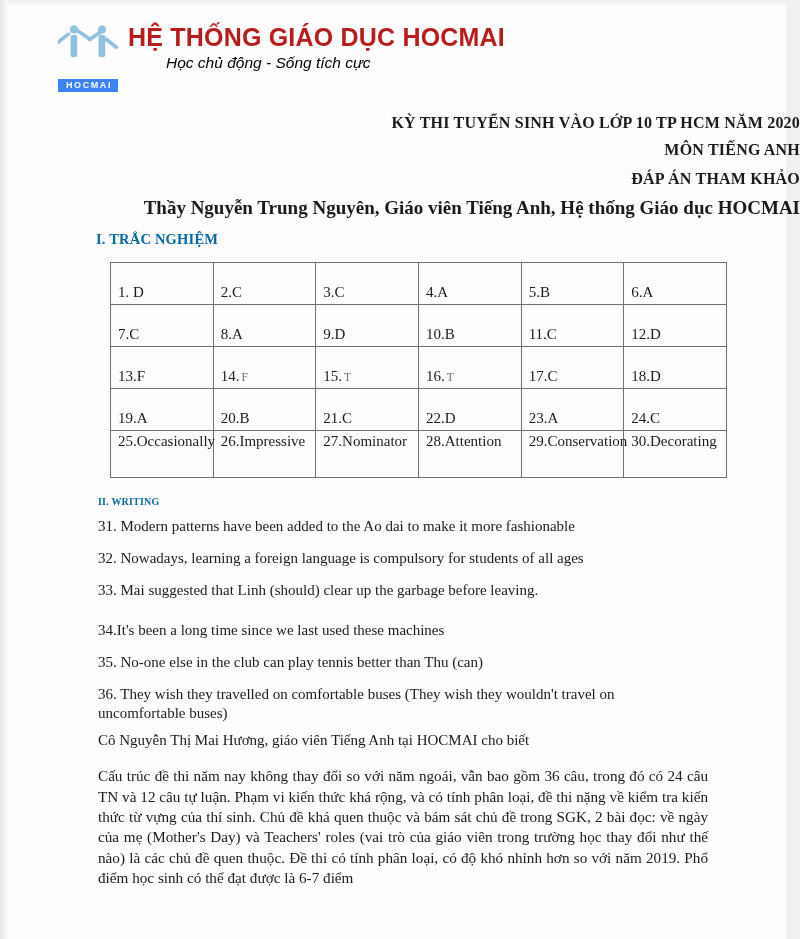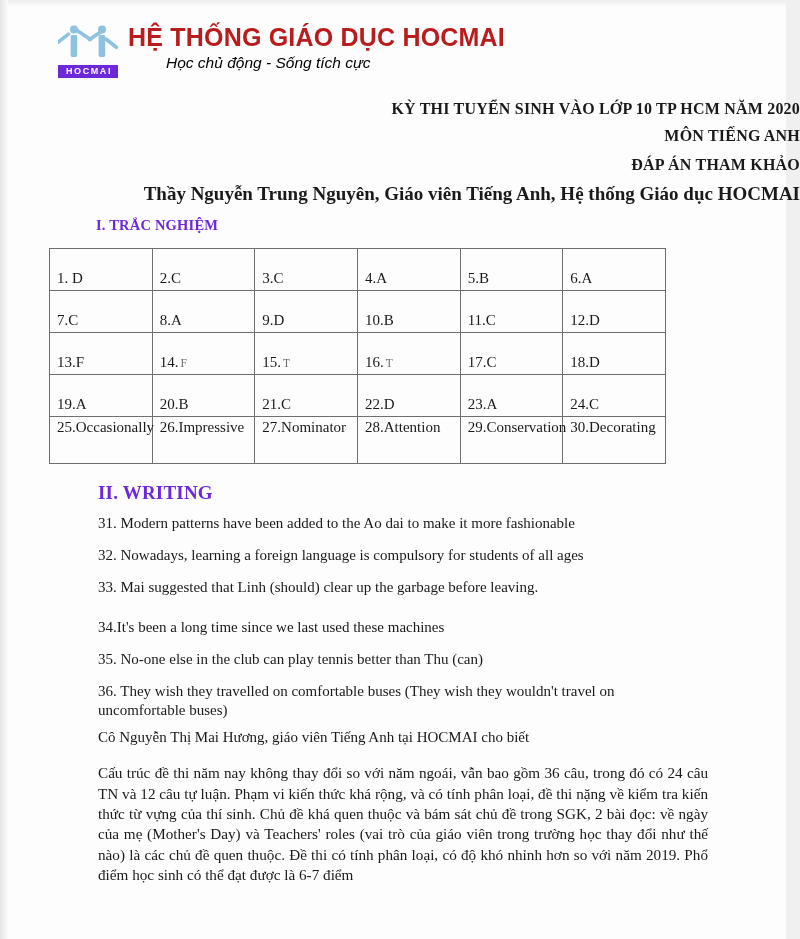--- a/index.html
+++ b/index.html
@@ -52,22 +52,22 @@
     display: flex;
     align-items: flex-start;
     padding: 22px 0 0 58px;
   }
   .logo-mark {
     width: 62px;
     flex: 0 0 62px;
     margin-right: 8px;
   }
   .logo-badge {
-    margin-top: 1px;
-    background: #6d28d9;
+    margin-top: 15px;
+    background: #3b82f6;
     color: #ffffff;
     font-family: "Liberation Sans", sans-serif;
     font-weight: bold;
     font-size: 9px;
     letter-spacing: 1.6px;
     text-align: center;
     padding: 2px 0 2px 2px;
     width: 58px;
     line-height: 1;
   }
@@ -105,36 +105,36 @@
     margin-bottom: 9px;
   }
   .doc-title.t2 { margin-bottom: 9px; }
   .doc-title.t3 { margin-bottom: 11px; }
   .doc-author {
     font-weight: bold;
     font-size: 19px;
   }
 
   .section-heading {
-    color: #6d28d9;
+    color: #0369a1;
     font-weight: bold;
     font-size: 14.5px;
     margin: 12px 0 0 96px;
     letter-spacing: 0.2px;
   }
   .section-heading.writing {
     margin-top: 18px;
     margin-left: 98px;
-    font-size: 19px;
+    font-size: 10px;
   }
 
   
   .answer-table {
     border-collapse: collapse;
-    margin: 14px 0 0 49px;
+    margin: 14px 0 0 110px;
     width: 617px;
     table-layout: fixed;
   }
   .answer-table td {
     border: 1px solid #6f6f6f;
     font-size: 15px;
     padding: 0 0 3px 7px;
     height: 38px;
     vertical-align: bottom;
     line-height: 1.12;

